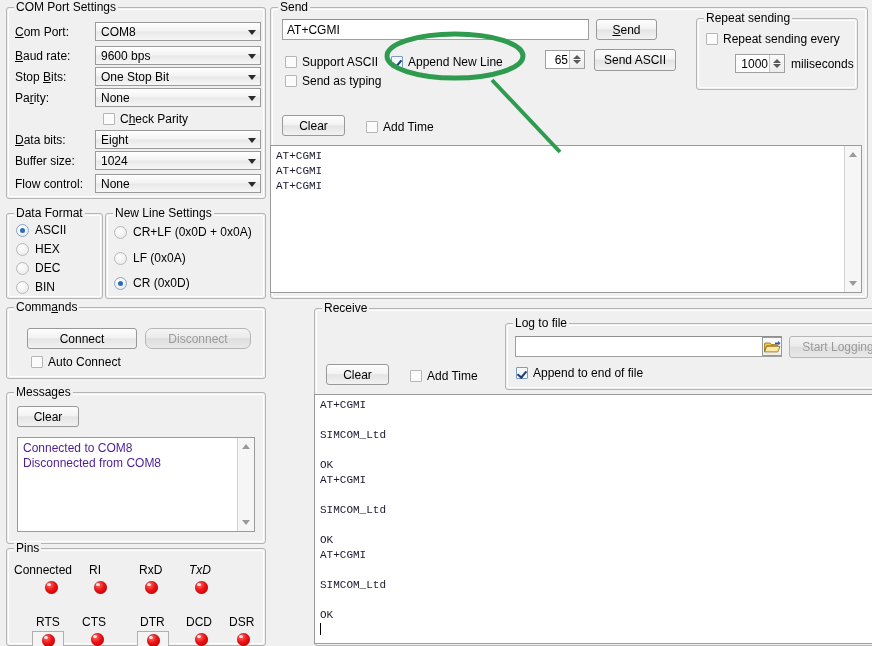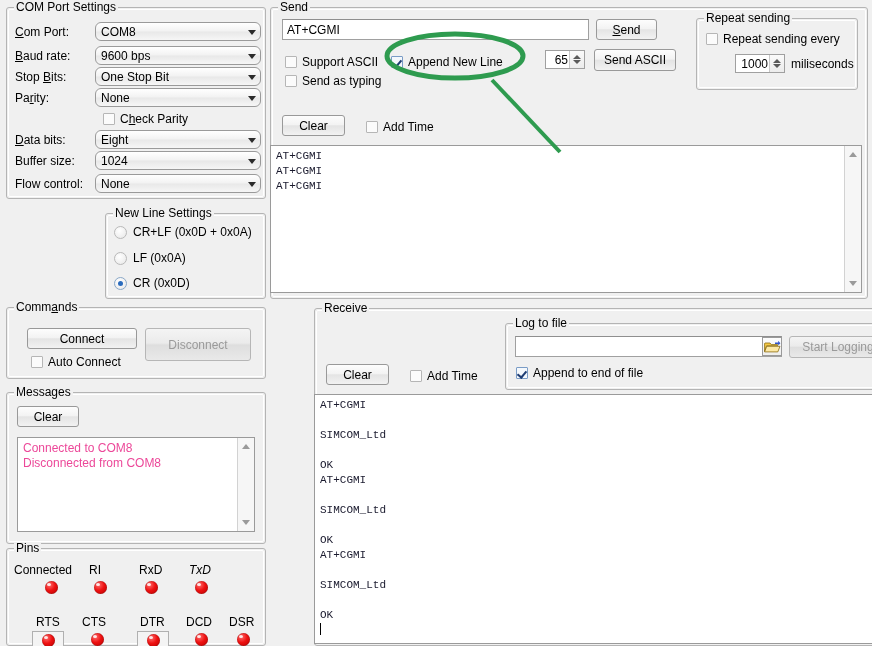--- a/index.html
+++ b/index.html
@@ -25,21 +25,21 @@
     padding:0 2px;font-size:12px;color:#000;line-height:12px;z-index:3;
   }
   .gb > *{position:relative;z-index:2;}
 
   .lbl{position:absolute;font-size:12px;color:#000;white-space:nowrap;}
   .lbl u{text-decoration:underline;}
 
   
   .cbx{
     position:absolute;height:19px;box-sizing:border-box;
-    border:1px solid #9a9a9a;border-radius:6px;
+    border:1px solid #9a9a9a;border-radius:0;
     background:linear-gradient(#ffffff,#f2f2f2 48%,#e8e8e8 52%,#f6f6f6);
     font-size:12px;color:#000;
   }
   .cbx .txt{position:absolute;left:5px;top:2px;white-space:nowrap;}
   .cbx .arw{
     position:absolute;right:4px;top:7px;width:0;height:0;
     border-left:4px solid transparent;border-right:4px solid transparent;border-top:5px solid #2b2b2b;
   }
 
   
@@ -95,21 +95,21 @@
   .spin .dn{bottom:4px;border-top:4px solid #5a5a5a;}
 
   
   .ta{
     position:absolute;box-sizing:border-box;background:#fff;
     border:1px solid #9a9a9a;overflow:hidden;
     font-family:"Liberation Mono","DejaVu Sans Mono",monospace;
     font-size:11px;color:#1a1a2e;
   }
   .ta .inner{position:absolute;left:5px;top:3px;right:18px;white-space:pre;line-height:15px;}
-  .ta.msg{font-family:"Liberation Sans",sans-serif;font-size:12px;color:#ec4899;}
+  .ta.msg{font-family:"Liberation Sans",sans-serif;font-size:12px;color:#4c1d95;}
   .ta.msg .inner{line-height:15px;}
 
   .sb{position:absolute;right:0;top:0;width:16px;height:100%;background:#f6f6f6;border-left:1px solid #d2d2d2;}
   .sb .a{position:absolute;left:4px;width:0;height:0;border-left:4px solid transparent;border-right:4px solid transparent;}
   .sb .a.u{top:6px;border-bottom:5px solid #9a9a9a;}
   .sb .a.d{bottom:6px;border-top:5px solid #9a9a9a;}
 
   .caret{display:inline-block;width:1px;height:12px;background:#000;vertical-align:-2px;}
 
   
@@ -184,20 +184,39 @@
       <span class="arw"></span>
     </div>
 
     <span class="lbl" style="left:8px;top:169px;">Flow control:</span>
     <div class="cbx" style="left:88px;top:166px;width:166px;">
       <span class="txt">None</span>
       <span class="arw"></span>
     </div>
   </div>
 
+  <div class="gb" style="left:6px;top:213px;width:95px;height:84px;">
+    <span class="lg">Data Format</span>
+    <div class="rd on" style="left:9px;top:9px;">
+      <span class="dot"></span>
+      <span>ASCII</span>
+    </div>
+    <div class="rd" style="left:9px;top:28px;">
+      <span class="dot"></span>
+      <span>HEX</span>
+    </div>
+    <div class="rd" style="left:9px;top:47px;">
+      <span class="dot"></span>
+      <span>DEC</span>
+    </div>
+    <div class="rd" style="left:9px;top:66px;">
+      <span class="dot"></span>
+      <span>BIN</span>
+    </div>
+  </div>
 
   <div class="gb" style="left:105px;top:213px;width:159px;height:84px;">
     <span class="lg">New Line Settings</span>
     <div class="rd" style="left:8px;top:11px;">
       <span class="dot"></span>
       <span>CR+LF (0x0D + 0x0A)</span>
     </div>
     <div class="rd" style="left:8px;top:37px;">
       <span class="dot"></span>
       <span>LF (0x0A)</span>
@@ -206,21 +225,21 @@
       <span class="dot"></span>
       <span>CR (0x0D)</span>
     </div>
   </div>
 
   <div class="gb" style="left:6px;top:307px;width:258px;height:70px;">
     <span class="lg">Comm<u>a</u>nds</span>
     <div class="btn" style="left:20px;top:20px;width:110px;height:21px;">
       <span>Connect</span>
     </div>
-    <div class="btn dis" style="left:138px;top:20px;width:106px;height:33px;">
+    <div class="btn dis" style="left:138px;top:20px;width:106px;height:21px;border-radius:7px;">
       <span>Disconnect</span>
     </div>
     <div class="ck" style="left:24px;top:47px;text-align:right;">
       <span class="bx"></span>
       <span>Auto Connect</span>
     </div>
   </div>
 
   <div class="gb" style="left:6px;top:392px;width:258px;height:150px;">
     <span class="lg">Messages</span>

